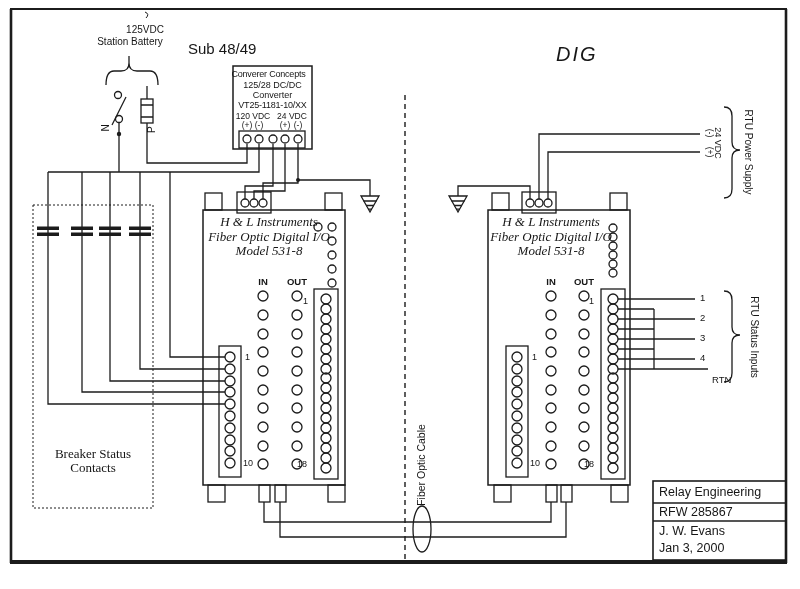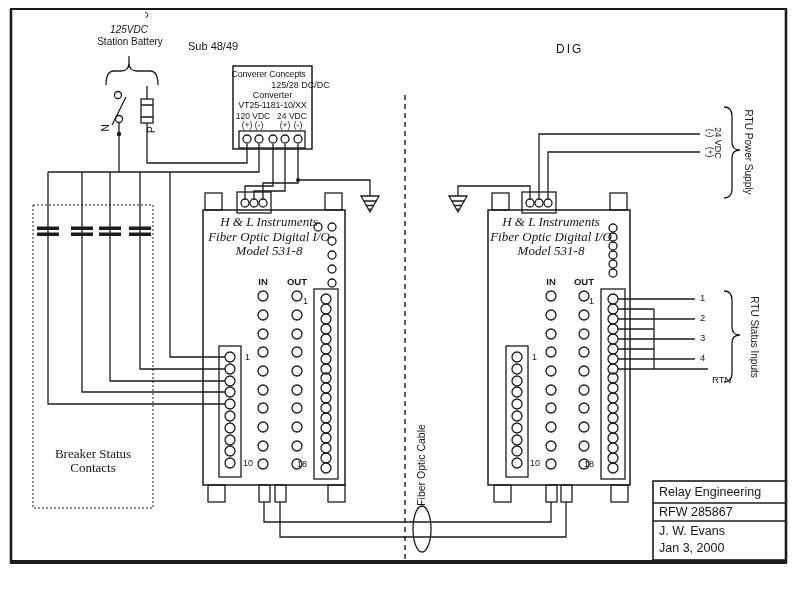--- a/index.html
+++ b/index.html
@@ -7,21 +7,21 @@
         font-family:"Liberation Sans",sans-serif;color:#161616;}
   .art{position:absolute;left:0;top:0;}
   svg{stroke:#1c1c1c;fill:none;stroke-width:1.3;}
   .lbl{position:absolute;white-space:nowrap;line-height:1.15;}
   .ctr{text-align:center;}
   .it{font-style:italic;}
   .rot90{transform:rotate(90deg);}
   .rotm90{transform:rotate(-90deg);}
   .f8{font-size:8.5px;} .f9{font-size:9px;} .f95{font-size:9.5px;}
   .f10{font-size:10px;} .f105{font-size:10.5px;} .f11{font-size:13px;font-family:Liberation Serif, serif;}
-  .f125{font-size:12.5px;} .f14{font-size:12px;} .f15{font-size:11px;}
+  .f125{font-size:12.5px;} .f14{font-size:20px;font-style:italic;} .f15{font-size:15px;}
   .title-u{border-bottom:1.6px solid #161616;padding-bottom:2px;}
   .bold{font-weight:bold;}
 </style>
 </head>
 <body>
 
 <div class="page">
 
 <svg class="art" width="800" height="589" viewBox="0 0 800 589">
   <defs>
@@ -285,30 +285,30 @@
     <ellipse cx="422" cy="529" rx="9" ry="23"></ellipse>
   </g>
 
   <g>
     <rect x="653" y="481" width="133" height="79" stroke-width="1.6"></rect>
     <path d="M 653 503 L 786 503"></path>
     <path d="M 653 521 L 786 521"></path>
   </g>
 </svg>
 
-<div class="lbl ctr f10" style="left:94px;top:24px;width:70px;font-style:italic;">125VDC</div>
+<div class="lbl ctr f10" style="left:110px;top:24px;width:70px;">125VDC</div>
 <div class="lbl ctr f10" style="left:85px;top:36px;width:90px;">Station Battery</div>
 <div class="lbl f15" style="left:188px;top:40px;">Sub 48/49</div>
 <div class="lbl f14" style="left:556px;top:43px;letter-spacing:2px;">DIG</div>
 
 <div class="lbl ctr f10 rotm90" style="left:99px;top:122px;width:14px;">N</div>
 <div class="lbl ctr f10 rotm90" style="left:145px;top:124px;width:14px;">P</div>
 
 <div class="lbl ctr f9" style="left:230px;top:69px;width:77px;letter-spacing:-0.2px;">Converer Concepts</div>
-<div class="lbl ctr f9" style="left:234px;top:80px;width:77px;padding-left:28px;">125/28 DC/DC</div>
+<div class="lbl ctr f9" style="left:234px;top:80px;width:77px;">125/28 DC/DC</div>
 <div class="lbl ctr f9" style="left:234px;top:90px;width:77px;">Converter</div>
 <div class="lbl ctr f9" style="left:234px;top:100px;width:77px;letter-spacing:-0.2px;">VT25-1181-10/XX</div>
 <div class="lbl ctr f8" style="left:231px;top:112px;width:44px;">120 VDC</div>
 <div class="lbl ctr f8" style="left:270px;top:112px;width:44px;">24 VDC</div>
 <div class="lbl ctr f8" style="left:240px;top:121px;width:14px;">(+)</div>
 <div class="lbl ctr f8" style="left:252px;top:121px;width:14px;">(-)</div>
 <div class="lbl ctr f8" style="left:278px;top:121px;width:14px;">(+)</div>
 <div class="lbl ctr f8" style="left:291px;top:121px;width:14px;">(-)</div>
 
 <div class="lbl ctr it f11" style="left:207px;top:215px;width:124px;">H &amp; L Instruments</div>

